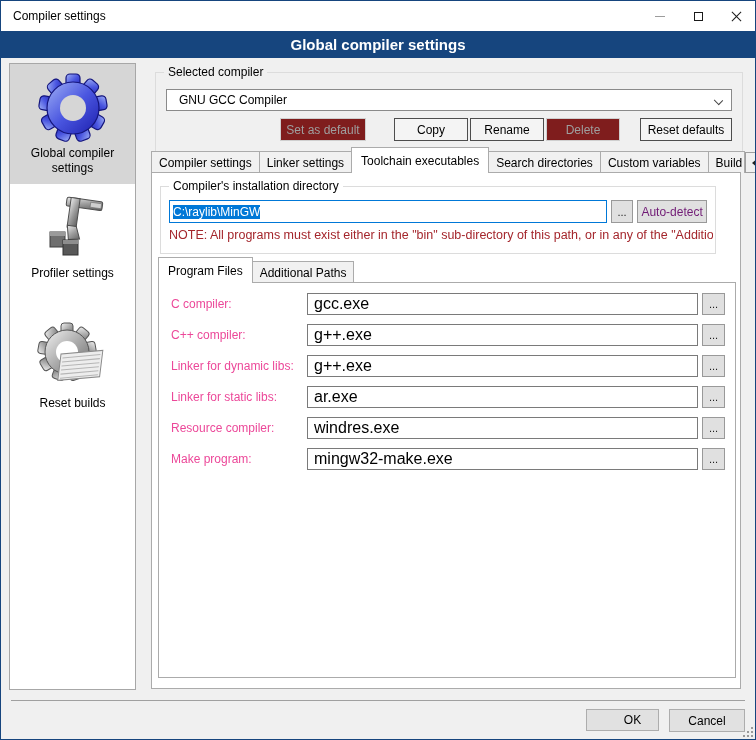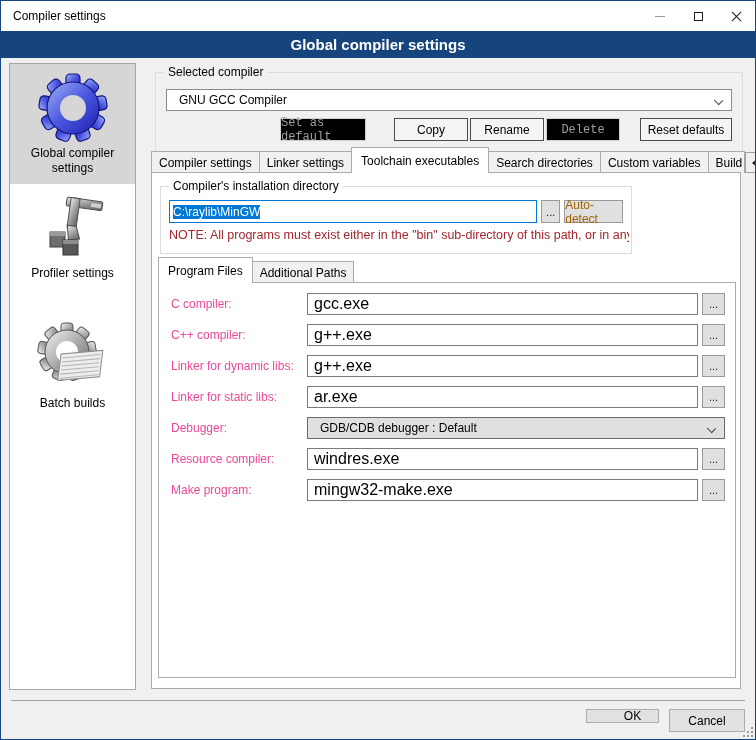--- a/index.html
+++ b/index.html
@@ -39,62 +39,62 @@
   .gb-label.on-white{background:#ffffff;}
   .group1{left:6px;top:9px;width:588px;height:88px;}
   .combo{position:relative;background:#fff;border:1px solid #8a8a8a;height:22px;
          font-size:12px;display:flex;align-items:center;padding:0 12px;cursor:default;}
   .combo .chev{position:absolute;right:9px;top:7px;width:7px;height:7px;
        border-right:1px solid #444;border-bottom:1px solid #444;transform:rotate(45deg) scale(1,0.9);}
   .combo1{position:absolute;left:10px;right:10px;top:16px;}
   .btnrow{position:absolute;left:10px;right:10px;top:45px;height:23px;display:flex;align-items:stretch;}
   .btn{font-size:12px;display:flex;align-items:center;justify-content:center;cursor:default;}
   .btn.ena{background:#f4f4f4;border:1px solid #4d4d4d;color:#000;}
-  .btn.dis{background:#000000;border:1px solid #cfcfcf;color:#9f9f9f;font-family:Liberation Mono, monospace;}
+  .btn.dis{background:#7f1d1d;border:1px solid #cfcfcf;color:#9f9f9f;}
   .sp116{width:114px;} .g28{width:28px;} .g2{width:2px;}
   .w86{width:86px;} .w74{width:74px;} .w92{width:92px;margin-left:auto;}
   
   .tabstrip{position:absolute;left:2px;top:86px;height:24px;display:flex;align-items:flex-end;}
   .tab{height:22px;background:#f1f1f1;border:1px solid #ababab;border-bottom:none;
        font-size:12px;display:flex;align-items:center;padding:0 7px;margin-right:-1px;
        white-space:nowrap;cursor:default;position:relative;}
   .tab.active{height:26px;background:#ffffff;z-index:3;padding:0 9px;}
   .tab.clip{width:37px;overflow:hidden;padding-right:4px;}
   .tabarrows{display:flex;margin-left:1px;height:21px;}
   .arrbtn{width:19px;height:21px;background:#f0f0f0;border:1px solid #9f9f9f;margin-right:-1px;
           display:flex;align-items:center;justify-content:center;}
   .tri-l{width:0;height:0;border-top:4px solid transparent;border-bottom:4px solid transparent;
          border-right:5px solid #222;}
   
   .page{position:absolute;left:2px;top:109px;width:590px;height:517px;background:#fff;
         border:1px solid #ababab;z-index:1;}
-  .group2{left:8px;top:13px;width:472px;height:68px;background:#fff;}
+  .group2{left:8px;top:13px;width:556px;height:68px;background:#fff;}
   .pathrow{position:absolute;left:8px;top:13px;right:8px;height:23px;display:flex;}
   .fakeinput{width:452px;height:23px;background:#fff;border:1px solid #0078d7;
              font-size:12px;display:flex;align-items:center;padding:0 3px;overflow:hidden;}
   .selected-text{background:#0078d7;color:#fff;white-space:pre;}
   .mini-btn{width:23px;height:23px;background:#e0e0e0;border:1px solid #999;
             font-size:11px;color:#222;display:flex;align-items:center;justify-content:center;margin-left:4px;}
   .autodetect{width:72px;height:23px;background:#e0e0e0;border:1px solid #999;font-size:12px;
-            display:flex;align-items:center;justify-content:center;margin-left:4px;color:#a16207;}
+            display:flex;align-items:center;justify-content:center;margin-left:4px;color:#701a75;}
   .note{position:absolute;left:8px;right:2px;top:41px;font-size:12.5px;color:#a4262c;
         white-space:nowrap;overflow:hidden;}
   
   .subtabs{position:absolute;left:6px;top:86px;height:24px;display:flex;align-items:flex-end;}
   .subpanel{position:absolute;left:6px;top:109px;width:578px;height:396px;background:#fff;
             border:1px solid #ababab;padding:10px 10px 0 12px;}
   .prow{display:flex;align-items:center;height:22px;margin-bottom:9px;}
   .plabel{width:136px;font-size:12px;color:#ec4899;flex:0 0 136px;}
   .pinput{flex:1;height:22px;border:1px solid #7a7a7a;background:#fff;font-size:16px;
           padding:0 6px;color:#000;outline:none;}
   .pbrowse{flex:0 0 23px;height:22px;margin-left:4px;}
   .pcombo{flex:1;height:22px;background:#e0e0e0;border:1px solid #6b6b6b;}
   
   .divider{position:absolute;left:10px;right:10px;top:699px;height:1px;background:#a0a0a0;}
-  .okbtn{position:absolute;left:585px;top:708px;width:73px;height:14px;background:#e1e1e1;border:1px solid #adadad;padding-left:20px;}
+  .okbtn{position:absolute;left:585px;top:708px;width:73px;height:22px;background:#e1e1e1;border:1px solid #adadad;padding-left:20px;}
   .cancelbtn{position:absolute;left:668px;top:708px;width:76px;height:23px;background:#e1e1e1;border:1px solid #adadad;}
   .grip{position:absolute;right:2px;bottom:2px;width:10px;height:10px;}
   .grip i{position:absolute;width:2px;height:2px;background:#9a9a9a;}
   .grip i:nth-child(1){right:0;bottom:0;} .grip i:nth-child(2){right:4px;bottom:0;}
   .grip i:nth-child(3){right:8px;bottom:0;} .grip i:nth-child(4){right:0;bottom:4px;}
   .grip i:nth-child(5){right:4px;bottom:4px;} .grip i:nth-child(6){right:0;bottom:8px;}
 </style>
 </head>
 <body>
 
@@ -250,21 +250,21 @@
               <line x1="2" y1="4" x2="40" y2="4"></line>
                 <line x1="2" y1="8" x2="40" y2="8"></line>
               <line x1="2" y1="12" x2="40" y2="12"></line>
                 <line x1="2" y1="16" x2="40" y2="16"></line>
               <line x1="2" y1="20" x2="40" y2="20"></line>
                 <line x1="2" y1="24" x2="40" y2="24"></line>
             </g>
           </g>
         </svg>
       </span>
-      <div class="side-label">Batch builds</div>
+      <div class="side-label">Reset builds</div>
     </div>
   </div>
 
   <div class="main">
 
     <div class="groupbox group1">
       <span class="gb-label">Selected compiler</span>
       <div class="combo combo1">
         <span>GNU GCC Compiler</span>
         <span class="chev"></span>
@@ -331,27 +331,20 @@
           <span class="plabel">Linker for dynamic libs:</span>
           <input class="pinput" value="g++.exe" style="">
           <div class="mini-btn pbrowse">...</div>
         </div>
         <div class="prow">
           <span class="plabel">Linker for static libs:</span>
           <input class="pinput" value="ar.exe" style="">
           <div class="mini-btn pbrowse">...</div>
         </div>
         <div class="prow">
-          <span class="plabel">Debugger:</span>
-          <div class="combo pcombo">
-            <span>GDB/CDB debugger : Default</span>
-            <span class="chev"></span>
-          </div>
-        </div>
-        <div class="prow">
           <span class="plabel">Resource compiler:</span>
           <input class="pinput" value="windres.exe" style="">
           <div class="mini-btn pbrowse">...</div>
         </div>
         <div class="prow">
           <span class="plabel">Make program:</span>
           <input class="pinput" value="mingw32-make.exe" style="">
           <div class="mini-btn pbrowse">...</div>
         </div>
       </div>

